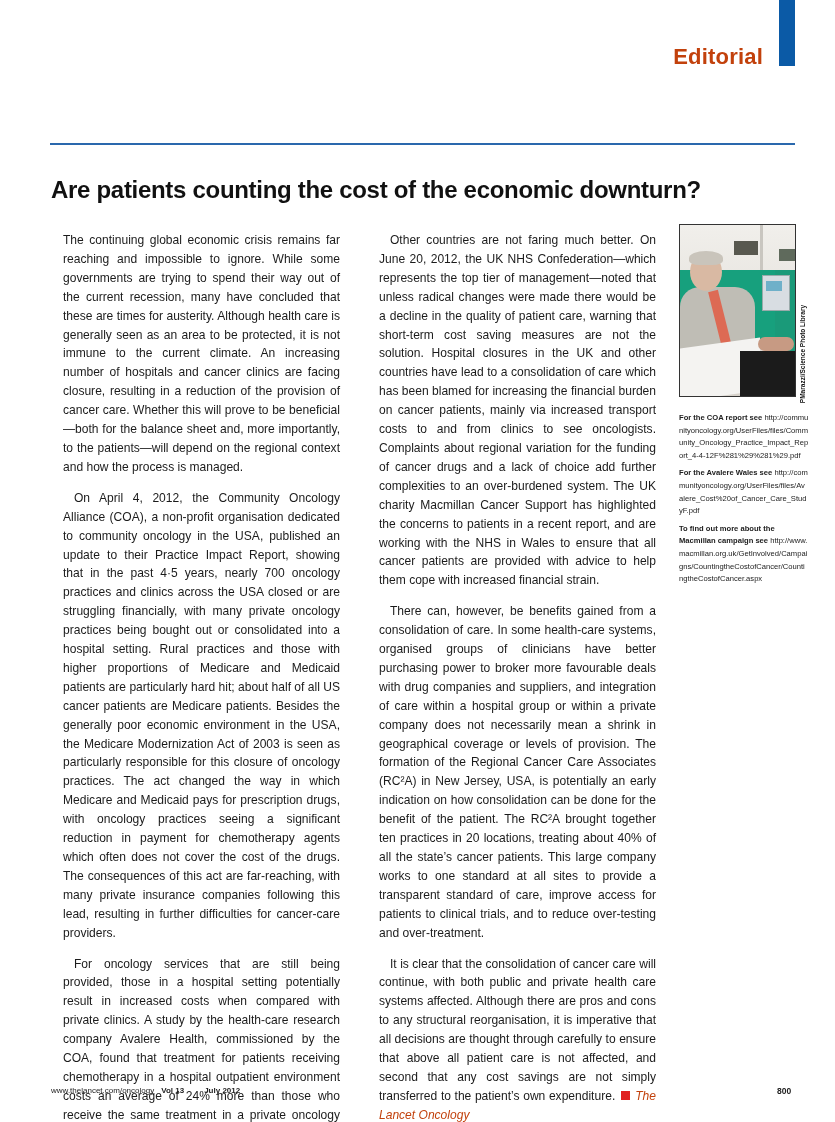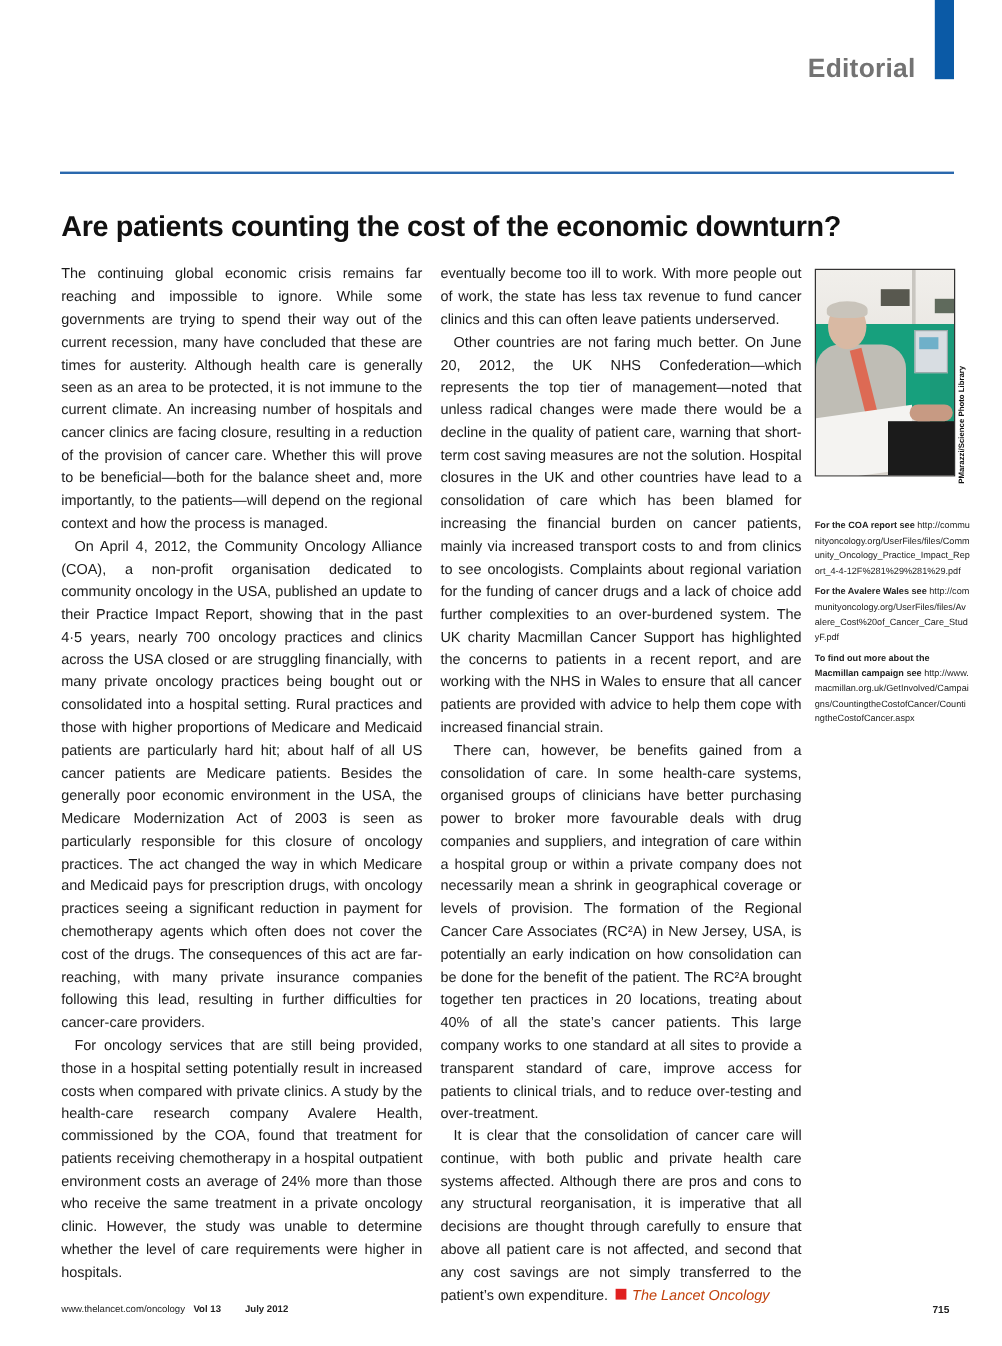--- a/index.html
+++ b/index.html
@@ -1,31 +1,31 @@
 <!DOCTYPE html>
 <html><head>
 <meta charset="utf-8">
 <style>
   html, body { margin: 0; padding: 0; background: #ffffff; }
   body { width: 835px; height: 1122px; position: relative; overflow: hidden;
          font-family: "Liberation Sans", "DejaVu Sans", sans-serif; color: #1a1a1a; }
 
   .section-label { position: absolute; top: 44px; right: 72px; font-size: 22px; font-weight: bold;
-                   color: #737373; letter-spacing: 0.2px; }
+                   color: #c2410c; letter-spacing: 0.2px; }
   .blue-tab { position: absolute; top: 0; left: 779px; width: 16px; height: 66px; background: #0b5aa6; }
   .top-rule { position: absolute; top: 143px; left: 50px; width: 745px; height: 2px; background: #2a68ad; }
 
   .title { position: absolute; top: 176px; left: 51px; margin: 0; font-size: 24px; font-weight: bold;
            color: #111; letter-spacing: -0.3px; white-space: nowrap; }
 
   .col { position: absolute; top: 219px; width: 301px; font-size: 12.05px; line-height: 18.9px;
          text-align: justify; hyphens: none; color: #1b1b1b; }
   .col-left { left: 51px; }
   .col-mid { left: 367px; }
-  .col p { margin: 0; }
+  .col p { margin: 12px; }
   .col p.indent { text-indent: 11px; }
 
   .signoff-sq { display: inline-block; width: 9px; height: 9px; background: #e02020; margin: 0 5px 0 6px;
                 vertical-align: 0px; }
   .signoff-text { color: #c2410c; font-style: italic; }
 
   .photo { position: absolute; left: 679px; top: 224px; width: 115px; height: 171px; border: 1px solid #333;
            overflow: hidden; background: #e9e6e1; }
   .photo .wall { position: absolute; inset: 0; background: linear-gradient(180deg, #f1efeb 0%, #e4e1dc 60%, #d7d2cb 100%); }
   .photo .pole { position: absolute; left: 80px; top: 0; width: 3px; height: 120px; background: #c9c6c0; }
@@ -48,21 +48,21 @@
                  border-radius: 8px; }
   .photo .papers { position: absolute; left: 0; top: 118px; width: 80px; height: 53px; background: #f4f3f1;
                    transform: skewY(-8deg); }
   .photo .lap { position: absolute; left: 60px; top: 126px; width: 55px; height: 45px; background: #1b1b1b; }
 
   .credit { position: absolute; left: 795px; top: 306px; width: 14px; height: 96px; }
   .credit span { position: absolute; left: 7px; top: 48px; transform: translate(-50%, -50%) rotate(-90deg);
                  white-space: nowrap; font-size: 6.5px; font-weight: bold; color: #111; }
 
   .sidenotes { position: absolute; left: 679px; top: 412px; width: 130px; font-size: 7.6px; line-height: 12.6px;
-               color: #222; margin-top: 20px; }
+               color: #222; }
   .sidenote { margin: 0 0 5px 0; }
   .sidenote .lead { font-weight: bold; }
   .sidenote .url { word-break: break-all; }
 
   .footer-left { position: absolute; top: 1086px; left: 51px; font-size: 8px; color: #222; white-space: nowrap; }
   .footer-left .vol { font-weight: bold; margin-left: 7px; }
   .footer-left .date { font-weight: bold; margin-left: 20px; }
   .footer-right { position: absolute; top: 1086px; left: 777px; font-size: 8.5px; font-weight: bold; color: #222; }
 </style>
 </head>
@@ -74,21 +74,20 @@
 
 <h1 class="title">Are patients counting the cost of the economic downturn?</h1>
 
 <div class="col col-left">
   <p>The continuing global economic crisis remains far reaching and impossible to ignore. While some governments are trying to spend their way out of the current recession, many have concluded that these are times for austerity. Although health care is generally seen as an area to be protected, it is not immune to the current climate. An increasing number of hospitals and cancer clinics are facing closure, resulting in a reduction of the provision of cancer care. Whether this will prove to be beneficial—both for the balance sheet and, more importantly, to the patients—will depend on the regional context and how the process is managed.</p>
   <p class="indent">On April 4, 2012, the Community Oncology Alliance (COA), a non-profit organisation dedicated to community oncology in the USA, published an update to their Practice Impact Report, showing that in the past 4·5 years, nearly 700 oncology practices and clinics across the USA closed or are struggling financially, with many private oncology practices being bought out or consolidated into a hospital setting. Rural practices and those with higher proportions of Medicare and Medicaid patients are particularly hard hit; about half of all US cancer patients are Medicare patients. Besides the generally poor economic environment in the USA, the Medicare Modernization Act of 2003 is seen as particularly responsible for this closure of oncology practices. The act changed the way in which Medicare and Medicaid pays for prescription drugs, with oncology practices seeing a significant reduction in payment for chemotherapy agents which often does not cover the cost of the drugs. The consequences of this act are far-reaching, with many private insurance companies following this lead, resulting in further difficulties for cancer-care providers.</p>
   <p class="indent">For oncology services that are still being provided, those in a hospital setting potentially result in increased costs when compared with private clinics. A study by the health-care research company Avalere Health, commissioned by the COA, found that treatment for patients receiving chemotherapy in a hospital outpatient environment costs an average of 24% more than those who receive the same treatment in a private oncology clinic. However, the study was unable to determine whether the level of care requirements were higher in hospitals.</p>
 </div>
 
 <div class="col col-mid">
-  <p>eventually become too ill to work. With more people out of work, the state has less tax revenue to fund cancer clinics and this can often leave patients underserved.</p>
   <p class="indent">Other countries are not faring much better. On June 20, 2012, the UK NHS Confederation—which represents the top tier of management—noted that unless radical changes were made there would be a decline in the quality of patient care, warning that short-term cost saving measures are not the solution. Hospital closures in the UK and other countries have lead to a consolidation of care which has been blamed for increasing the financial burden on cancer patients, mainly via increased transport costs to and from clinics to see oncologists. Complaints about regional variation for the funding of cancer drugs and a lack of choice add further complexities to an over-burdened system. The UK charity Macmillan Cancer Support has highlighted the concerns to patients in a recent report, and are working with the NHS in Wales to ensure that all cancer patients are provided with advice to help them cope with increased financial strain.</p>
   <p class="indent">There can, however, be benefits gained from a consolidation of care. In some health-care systems, organised groups of clinicians have better purchasing power to broker more favourable deals with drug companies and suppliers, and integration of care within a hospital group or within a private company does not necessarily mean a shrink in geographical coverage or levels of provision. The formation of the Regional Cancer Care Associates (RC²A) in New Jersey, USA, is potentially an early indication on how consolidation can be done for the benefit of the patient. The RC²A brought together ten practices in 20 locations, treating about 40% of all the state’s cancer patients. This large company works to one standard at all sites to provide a transparent standard of care, improve access for patients to clinical trials, and to reduce over-testing and over-treatment.</p>
   <p class="indent"><span>It is clear that the consolidation of cancer care will continue, with both public and private health care systems affected. Although there are pros and cons to any structural reorganisation, it is imperative that all decisions are thought through carefully to ensure that above all patient care is not affected, and second that any cost savings are not simply transferred to the patient’s own expenditure.</span><span class="signoff-sq"></span><span class="signoff-text">The Lancet Oncology</span></p>
 </div>
 
 <div class="photo">
   <div class="wall"></div>
   <div class="pole"></div>
   <div class="sign"></div>
   <div class="sign2"></div>
@@ -119,13 +118,13 @@
   </p>
   <p class="sidenote">
     <span class="lead">To find out more about the Macmillan campaign see</span>
     <span class="url">http://www.macmillan.org.uk/GetInvolved/Campaigns/CountingtheCostofCancer/CountingtheCostofCancer.aspx</span>
   </p>
 </div>
 
 <div class="footer-left">
   <span>www.thelancet.com/oncology</span><span class="vol">Vol 13</span><span class="date">July 2012</span>
 </div>
-<div class="footer-right">715</div>
+<div class="footer-right">800</div>
 
 </body></html>

